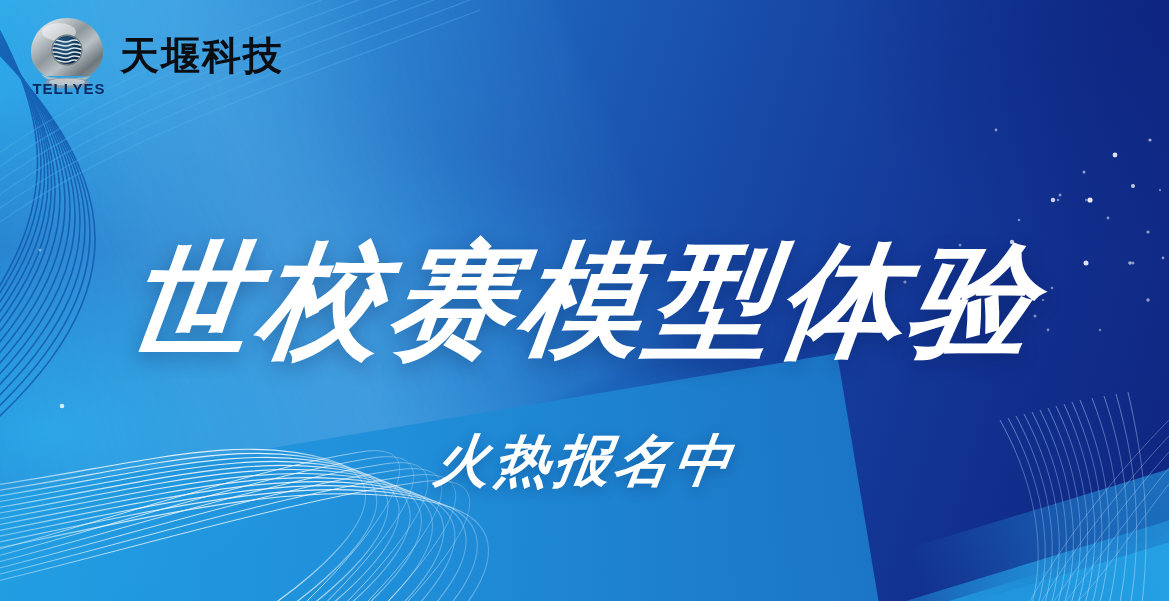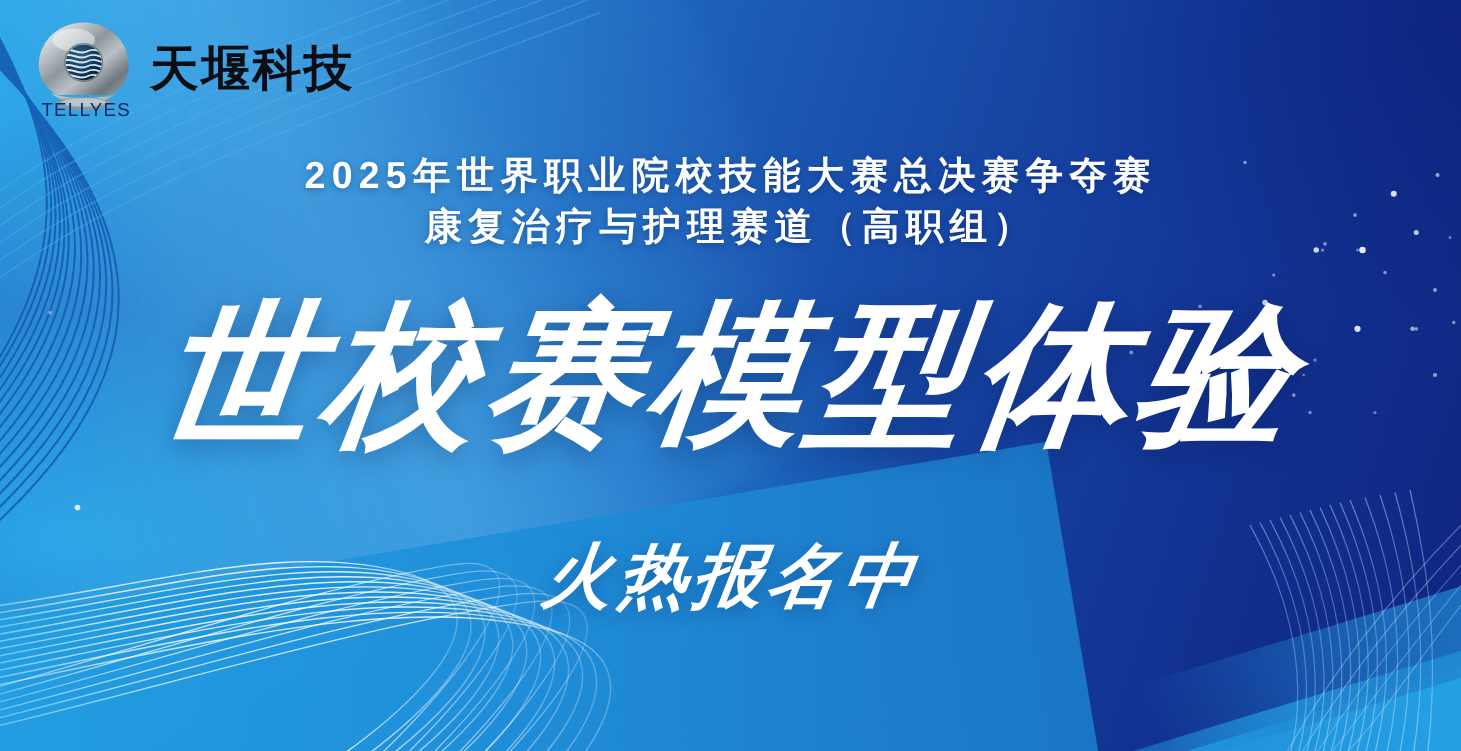--- a/index.html
+++ b/index.html
@@ -105,21 +105,21 @@
   .cn-name {
     font-size:39px; font-weight:700; color:#0a0d12; line-height:1.04;
     letter-spacing:2px;
   }
   .en-name {
     font-size:16.5px; font-weight:600; color:#10275e;
     letter-spacing:1.3px; margin-top:3px;
   }
   .tellyes-under {
     position:absolute; left:2px; bottom:-1px; width:78px; text-align:center;
-    font-size:15px; font-weight:400; color:#0d2a63; letter-spacing:1px;
+    font-size:15px; font-weight:700; color:#0d2a63; letter-spacing:1px;
   }
 
   
   #subtitle {
     position:absolute; left:0; right:0; top:120px;
     text-align:center; color:#ffffff;
   }
   #subtitle .line {
     font-size:30px; font-weight:700; letter-spacing:5px;
     line-height:1.38;
@@ -349,22 +349,18 @@
         <circle cx="39" cy="34" r="14.5" fill="none" stroke="#ffffff" stroke-width="0.8" opacity=".35"></circle>
       </svg>
       <div class="tellyes-under">TELLYES</div>
     </div>
 
     <div class="logo-wordmark">
       <div class="cn-name">天堰科技</div>
     </div>
   </div>
 
-  <div id="subtitle">
-    <div class="line">2025年世界职业院校技能大赛总决赛争夺赛</div>
-    <div class="line">康复治疗与护理赛道（高职组）</div>
-  </div>
 
   <div id="maintitle">世校赛模型体验</div>
 
   <div id="cta">火热报名中</div>
 
 </div>
 
 </body></html>

